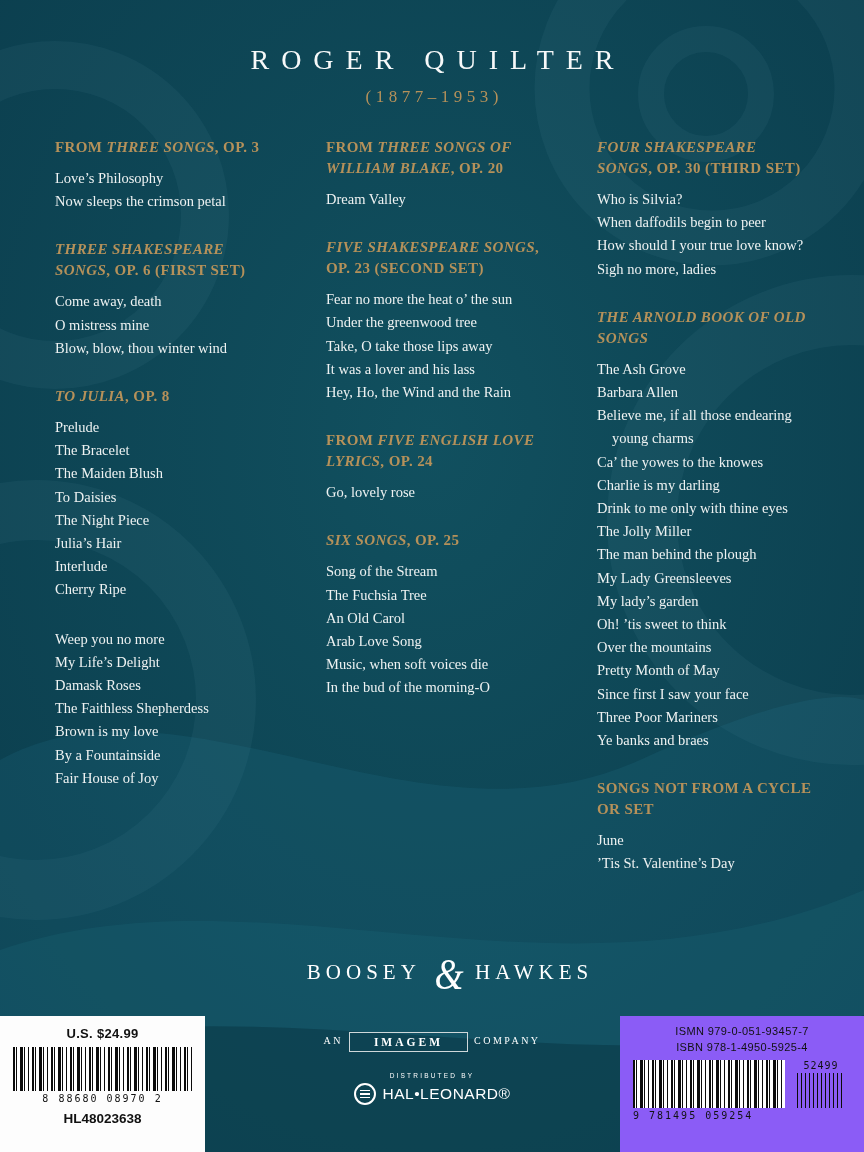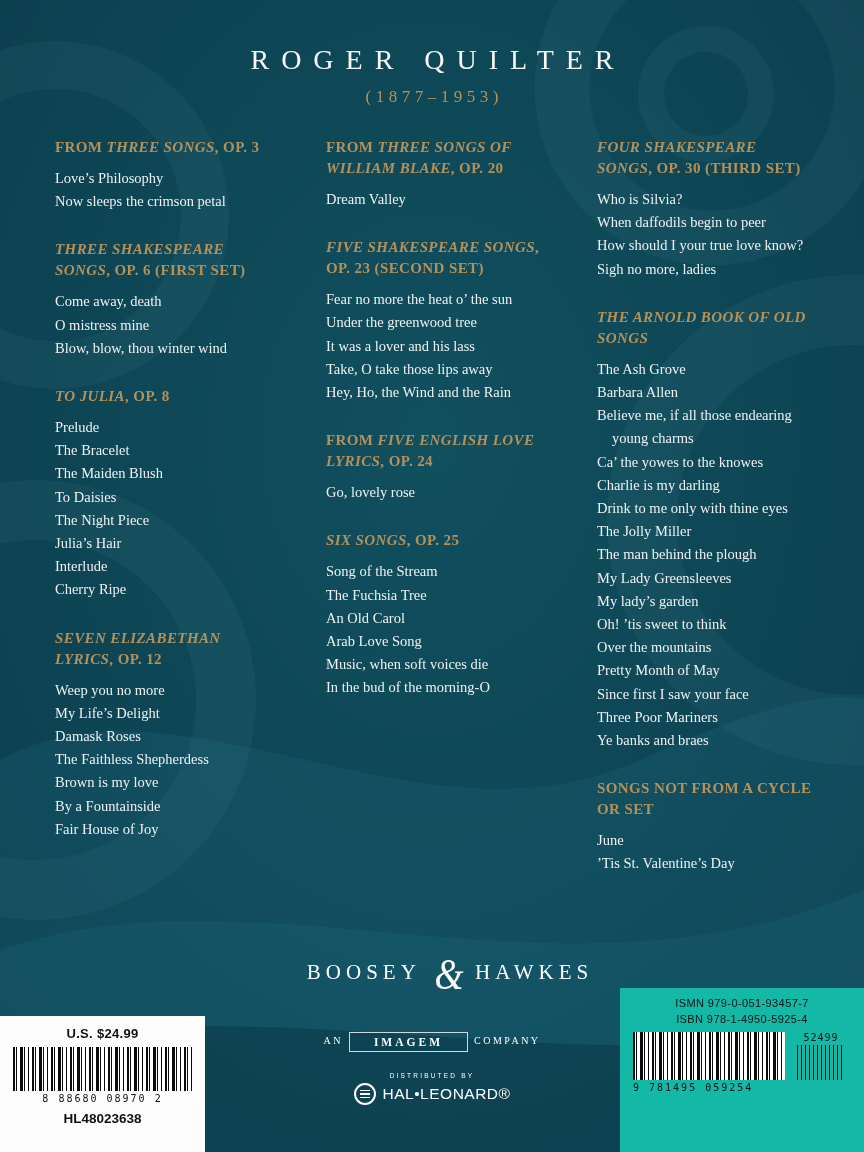--- a/index.html
+++ b/index.html
@@ -98,21 +98,21 @@
   }
   .upc{margin-top:6px;height:44px;}
   .upc-digits{
     font-family:"DejaVu Sans Mono",monospace;font-size:10px;
     letter-spacing:2px;margin-top:2px;white-space:nowrap;
   }
   .catalog{font-weight:bold;font-size:13.5px;margin-top:7px;}
 
   .isbn-box{
     position:absolute;right:0;bottom:0;z-index:2;
-    width:244px;height:164px;background:#14b8a6;color:#111;
+    width:244px;height:136px;background:#8b5cf6;color:#111;
     box-sizing:border-box;padding:7px 13px;
     font-family:"Liberation Sans",sans-serif;text-align:center;
   }
   .ismn{font-size:11px;letter-spacing:0.4px;margin-top:2px;}
   .isbn{font-size:11px;letter-spacing:0.4px;margin-top:4px;}
   .bc-row{display:flex;align-items:flex-start;margin-top:7px;}
   .ean{width:152px;height:48px;}
   .addon{flex:1;padding-left:6px;}
   .addon-num{font-family:"DejaVu Sans Mono",monospace;font-size:10px;letter-spacing:1px;}
   .addon-bars{height:35px;margin:2px 6px 0;background:repeating-linear-gradient(90deg,#0b0b0b 0 1.5px,transparent 1.5px 4px,#0b0b0b 4px 5px,transparent 5px 8px);}
@@ -176,21 +176,20 @@
               <li>The Bracelet</li>
               <li>The Maiden Blush</li>
               <li>To Daisies</li>
               <li>The Night Piece</li>
               <li>Julia’s Hair</li>
               <li>Interlude</li>
               <li>Cherry Ripe</li>
             </ul>
           </section>
           <section class="section">
-            <h3 class="heading"><span class="it">SEVEN ELIZABETHAN LYRICS</span><span>, OP. 12</span></h3>
             <ul class="songs">
               <li>Weep you no more</li>
               <li>My Life’s Delight</li>
               <li>Damask Roses</li>
               <li>The Faithless Shepherdess</li>
               <li>Brown is my love</li>
               <li>By a Fountainside</li>
               <li>Fair House of Joy</li>
             </ul>
           </section>
@@ -200,22 +199,22 @@
             <h3 class="heading"><span>FROM </span><span class="it">THREE SONGS OF WILLIAM BLAKE</span><span>, OP. 20</span></h3>
             <ul class="songs">
               <li>Dream Valley</li>
             </ul>
           </section>
           <section class="section">
             <h3 class="heading"><span class="it">FIVE SHAKESPEARE SONGS</span><span>, OP. 23 (SECOND SET)</span></h3>
             <ul class="songs">
               <li>Fear no more the heat o’ the sun</li>
               <li>Under the greenwood tree</li>
+              <li>Take, O take those lips away</li>
               <li>It was a lover and his lass</li>
-              <li>Take, O take those lips away</li>
               <li>Hey, Ho, the Wind and the Rain</li>
             </ul>
           </section>
           <section class="section">
             <h3 class="heading"><span>FROM </span><span class="it">FIVE ENGLISH LOVE LYRICS</span><span>, OP. 24</span></h3>
             <ul class="songs">
               <li>Go, lovely rose</li>
             </ul>
           </section>
           <section class="section">

